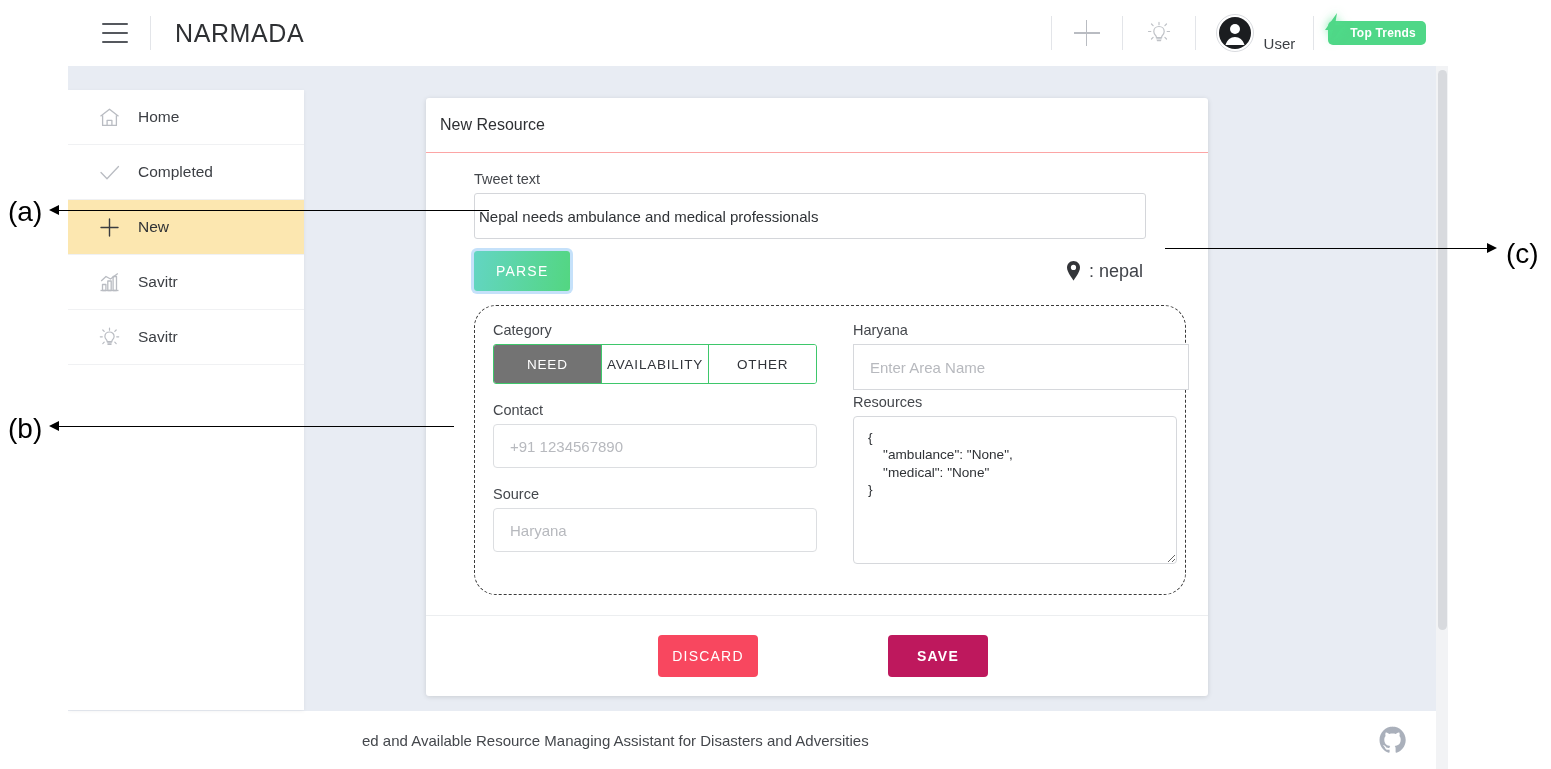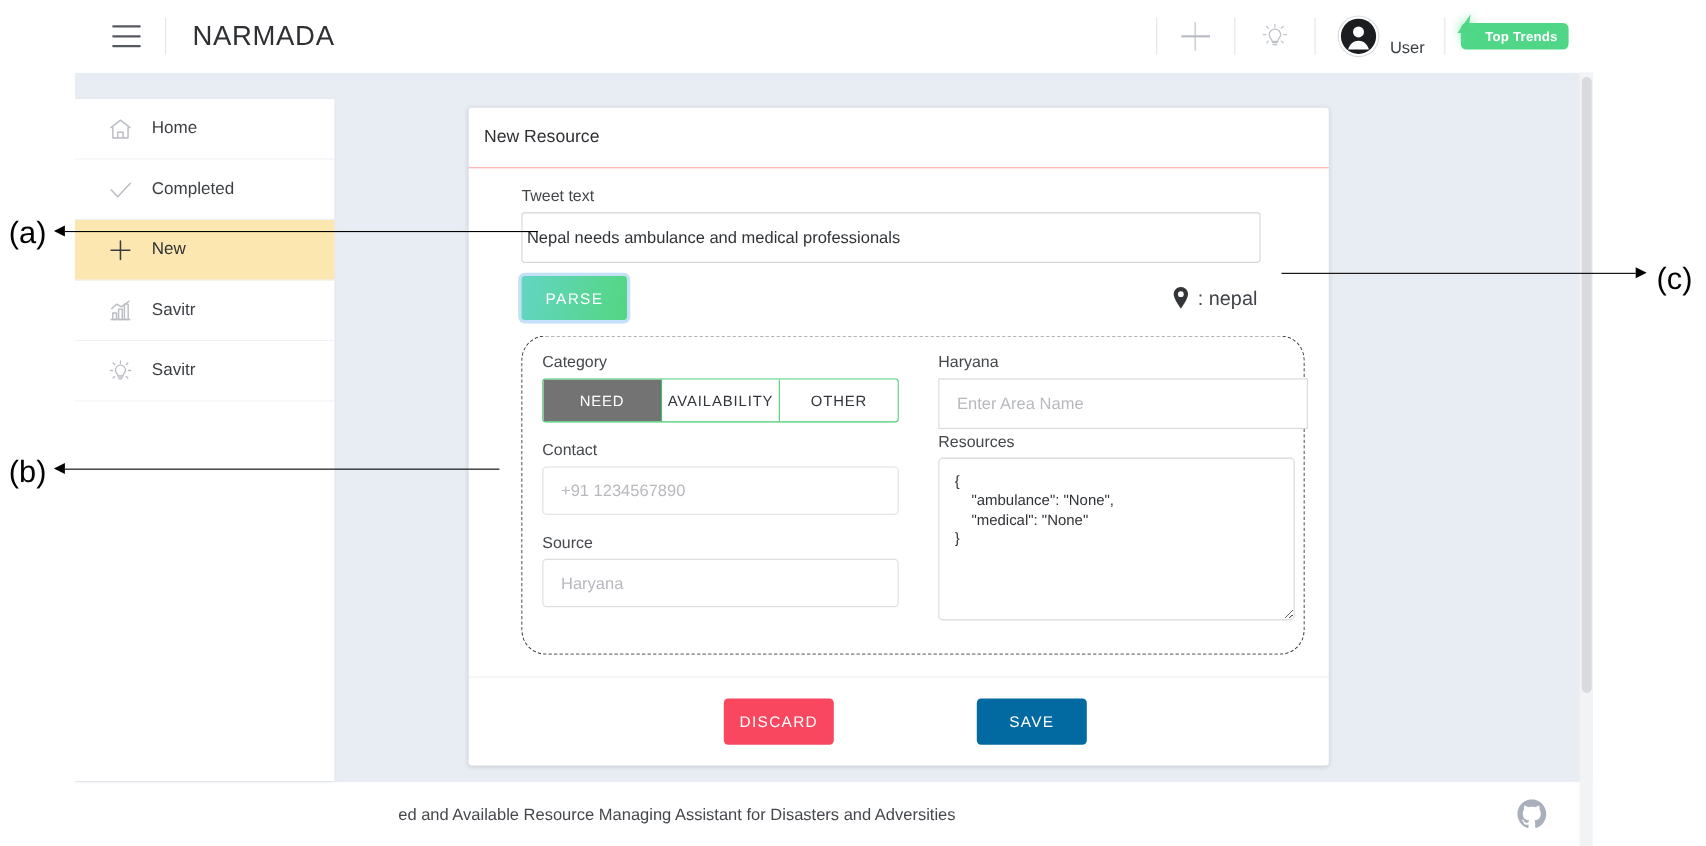--- a/index.html
+++ b/index.html
@@ -299,21 +299,21 @@
     border-radius: 4px;
     color: #ffffff;
     font-size: 14px;
     letter-spacing: 1.2px;
     padding: 13px 0;
     width: 100px;
     cursor: pointer;
     font-family: "Liberation Sans", sans-serif;
   }
   #discard-button { background: #f8475f; }
-  #save-button { background: #0369a1; }
+  #save-button { background: #be185d; font-weight: bold; }
 
   
   #footer {
     position: absolute;
     left: 0; bottom: 0;
     width: 1380px;
     height: 58px;
     background: #ffffff;
     display: flex; align-items: center;
     z-index: 2;

